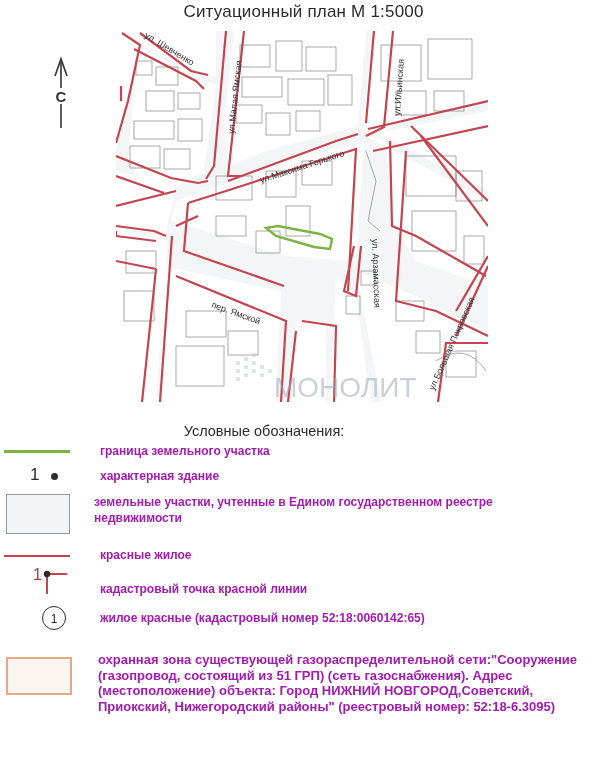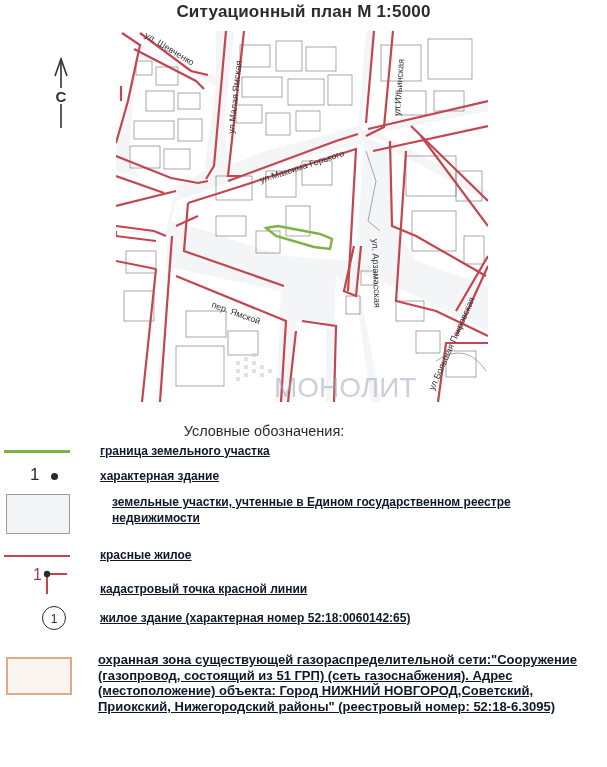--- a/index.html
+++ b/index.html
@@ -1,26 +1,26 @@
 <!DOCTYPE html>
 <html><head>
 <meta charset="utf-8">
 <style>
   html, body { margin: 0; padding: 0; background: #ffffff; }
   body { width: 607px; height: 767px; position: relative; overflow: hidden;
          font-family: "Liberation Sans", "DejaVu Sans", sans-serif; color: #2a2a2a; }
   .title { position: absolute; left: 0; top: 2px; width: 607px; text-align: center;
-           font-weight: bold; font-size: 17px; letter-spacing: 0.2px; color: #2b2b2b; }
+           font-weight: normal; font-size: 17px; letter-spacing: 0.2px; color: #2b2b2b; }
   .north { position: absolute; left: 50px; top: 56px; width: 22px; height: 74px; }
   .map { position: absolute; left: 116px; top: 31px; width: 372px; height: 371px; }
   .legend-title { position: absolute; left: 0; top: 423px; width: 518px; text-align: center;
                   font-size: 14.5px; color: #2b2b2b; padding-left: 10px; box-sizing: border-box; }
   .lg-row { position: absolute; left: 0; width: 607px; }
-  .lg-text { position: absolute; left: 100px; font-size: 12px; font-weight: bold; color: #0f172a;
-             line-height: 16px; width: 500px; text-decoration: underline; }
+  .lg-text { position: absolute; left: 100px; font-size: 12px; font-weight: bold; color: #a21caf;
+             line-height: 16px; width: 500px; }
   .sym { position: absolute; }
   .green-line { left: 4px; width: 66px; height: 3px; background: #7cb342; }
   .pt-num { left: 30px; font-size: 17px; color: #2b2b2b; }
   .pt-dot { width: 7px; height: 7px; border-radius: 50%; background: #2b2b2b; }
   .parcel-box { left: 6px; width: 64px; height: 40px; border: 1.5px solid #9a9a9a;
                 background: #f3f4f6; box-sizing: border-box; }
   .red-line { left: 4px; width: 66px; height: 2px; background: #c2454f; }
   .circle-1 { left: 42px; width: 24px; height: 24px; border: 1.3px solid #2b2b2b; border-radius: 50%;
               text-align: center; line-height: 24px; font-size: 12px; color: #2b2b2b; box-sizing: border-box; }
   .zone-box { left: 6px; width: 66px; height: 38px; border: 2px solid #e1a98a; background: #fbf5f1;
@@ -179,39 +179,39 @@
 </div>
 
 <div class="lg-row" style="top:468px">
   <div class="sym pt-num" style="top:-3px">1</div>
   <div class="sym pt-dot" style="left:51px; top:5px"></div>
   <div class="lg-text" style="top:0px">характерная здание</div>
 </div>
 
 <div class="lg-row" style="top:494px">
   <div class="sym parcel-box" style="top:0px"></div>
-  <div class="lg-text" style="top:0px; left:112px; width:420px">земельные участки, учтенные в Едином государственном реестре недвижимости</div>
+  <div class="lg-text" style="top:0px; left:94px; width:420px">земельные участки, учтенные в Едином государственном реестре недвижимости</div>
 </div>
 
 <div class="lg-row" style="top:548px">
   <div class="sym red-line" style="top:7px"></div>
   <div class="lg-text" style="top:-1px">красные жилое</div>
 </div>
 
 <div class="lg-row" style="top:566px">
   <svg class="sym" style="left:30px; top:0px" width="40" height="30" viewBox="0 0 40 30">
     <line x1="17" y1="8" x2="37" y2="8" stroke="#c2454f" stroke-width="2"></line>
     <line x1="17" y1="8" x2="17" y2="28" stroke="#c2454f" stroke-width="2"></line>
     <circle cx="17" cy="8" r="3.2" fill="#2b2b2b"></circle>
     <text x="3" y="14" font-family="Liberation Sans, sans-serif" font-size="16" fill="#b23a44">1</text>
   </svg>
   <div class="lg-text" style="top:15px">кадастровый точка красной линии</div>
 </div>
 
 <div class="lg-row" style="top:606px">
   <div class="sym circle-1" style="top:0px">1</div>
-  <div class="lg-text" style="top:4px">жилое здание (характерная номер 52:18:0060142:65)</div>
+  <div class="lg-text" style="top:4px">жилое красные (кадастровый номер 52:18:0060142:65)</div>
 </div>
 
 <div class="lg-row" style="top:652px">
   <div class="sym zone-box" style="top:5px"></div>
   <div class="lg-text" style="top:0px; left:98px; width:505px; font-size:13px; line-height:15.5px">охранная зона существующей газораспределительной сети:"Сооружение (газопровод, состоящий из 51 ГРП) (сеть газоснабжения). Адрес (местоположение) объекта: Город НИЖНИЙ НОВГОРОД,Советский, Приокский, Нижегородский районы" (реестровый номер: 52:18-6.3095)</div>
 </div>
 
 </body></html>

